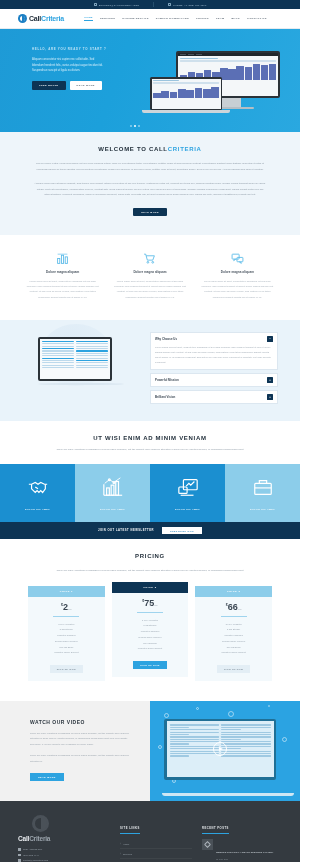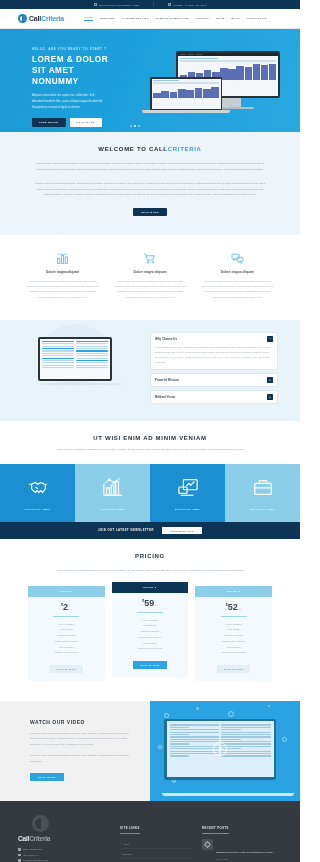--- a/index.html
+++ b/index.html
@@ -189,24 +189,20 @@
       <a>PRICING</a>
       <a>TEAM</a>
       <a>BLOG</a>
       <a>CONTACT US</a>
     </div>
   </div>
 
   <div class="hero">
     <div class="hero-in">
       <div class="h-kick">HELLO, ARE YOU READY TO START ?</div>
-      <div class="h-title">
-        <div>LOREM &amp; DOLOR</div>
-        <div>SIT AMET NONUMMY</div>
-      </div>
       <div class="h-sub">Aliquam consectetur nisi sapien nec sollicitudin. Sed bibendum hendrerit felis, varius volutpat augue tincidunt tid. Suspendisse suscipit ut ligula eu dictum.</div>
       <div class="h-btns">
         <span class="btn btn-dark">FREE QUOTE</span>
         <span class="btn btn-light">READ MORE</span>
       </div>
     </div>
     <div class="hero-art">
       <div class="mon">
         <div class="mon-s">
           <div class="mon-bar">
@@ -447,38 +443,38 @@
           <div>Domain Name Included</div>
           <div>500 MB Email</div>
           <div>Unlimited Online Support</div>
         </div>
         <span class="pbtn">SIGN UP NOW</span>
       </div>
 
       <div class="pcard mid">
         <div class="phd">PRICE 2</div>
         <div class="pprice">
-          <sup>$</sup><span>59</span><sub>/mo</sub>
+          <sup>$</sup><span>75</span><sub>/mo</sub>
         </div>
         <div class="pline"></div>
         <div class="pfeat">
           <div>5 Free Websites</div>
           <div>5 GB Storage</div>
           <div>Unlimited Changes</div>
           <div>Domain Name Included</div>
           <div>500 MB Email</div>
           <div>Unlimited Online Support</div>
         </div>
         <span class="pbtn">SIGN UP NOW</span>
       </div>
 
       <div class="pcard">
         <div class="phd">PRICE 3</div>
         <div class="pprice">
-          <sup>$</sup><span>52</span><sub>/mo</sub>
+          <sup>$</sup><span>66</span><sub>/mo</sub>
         </div>
         <div class="pline"></div>
         <div class="pfeat">
           <div>5 Free Websites</div>
           <div>5 GB Storage</div>
           <div>Unlimited Changes</div>
           <div>Domain Name Included</div>
           <div>500 MB Email</div>
           <div>Unlimited Online Support</div>
         </div>

